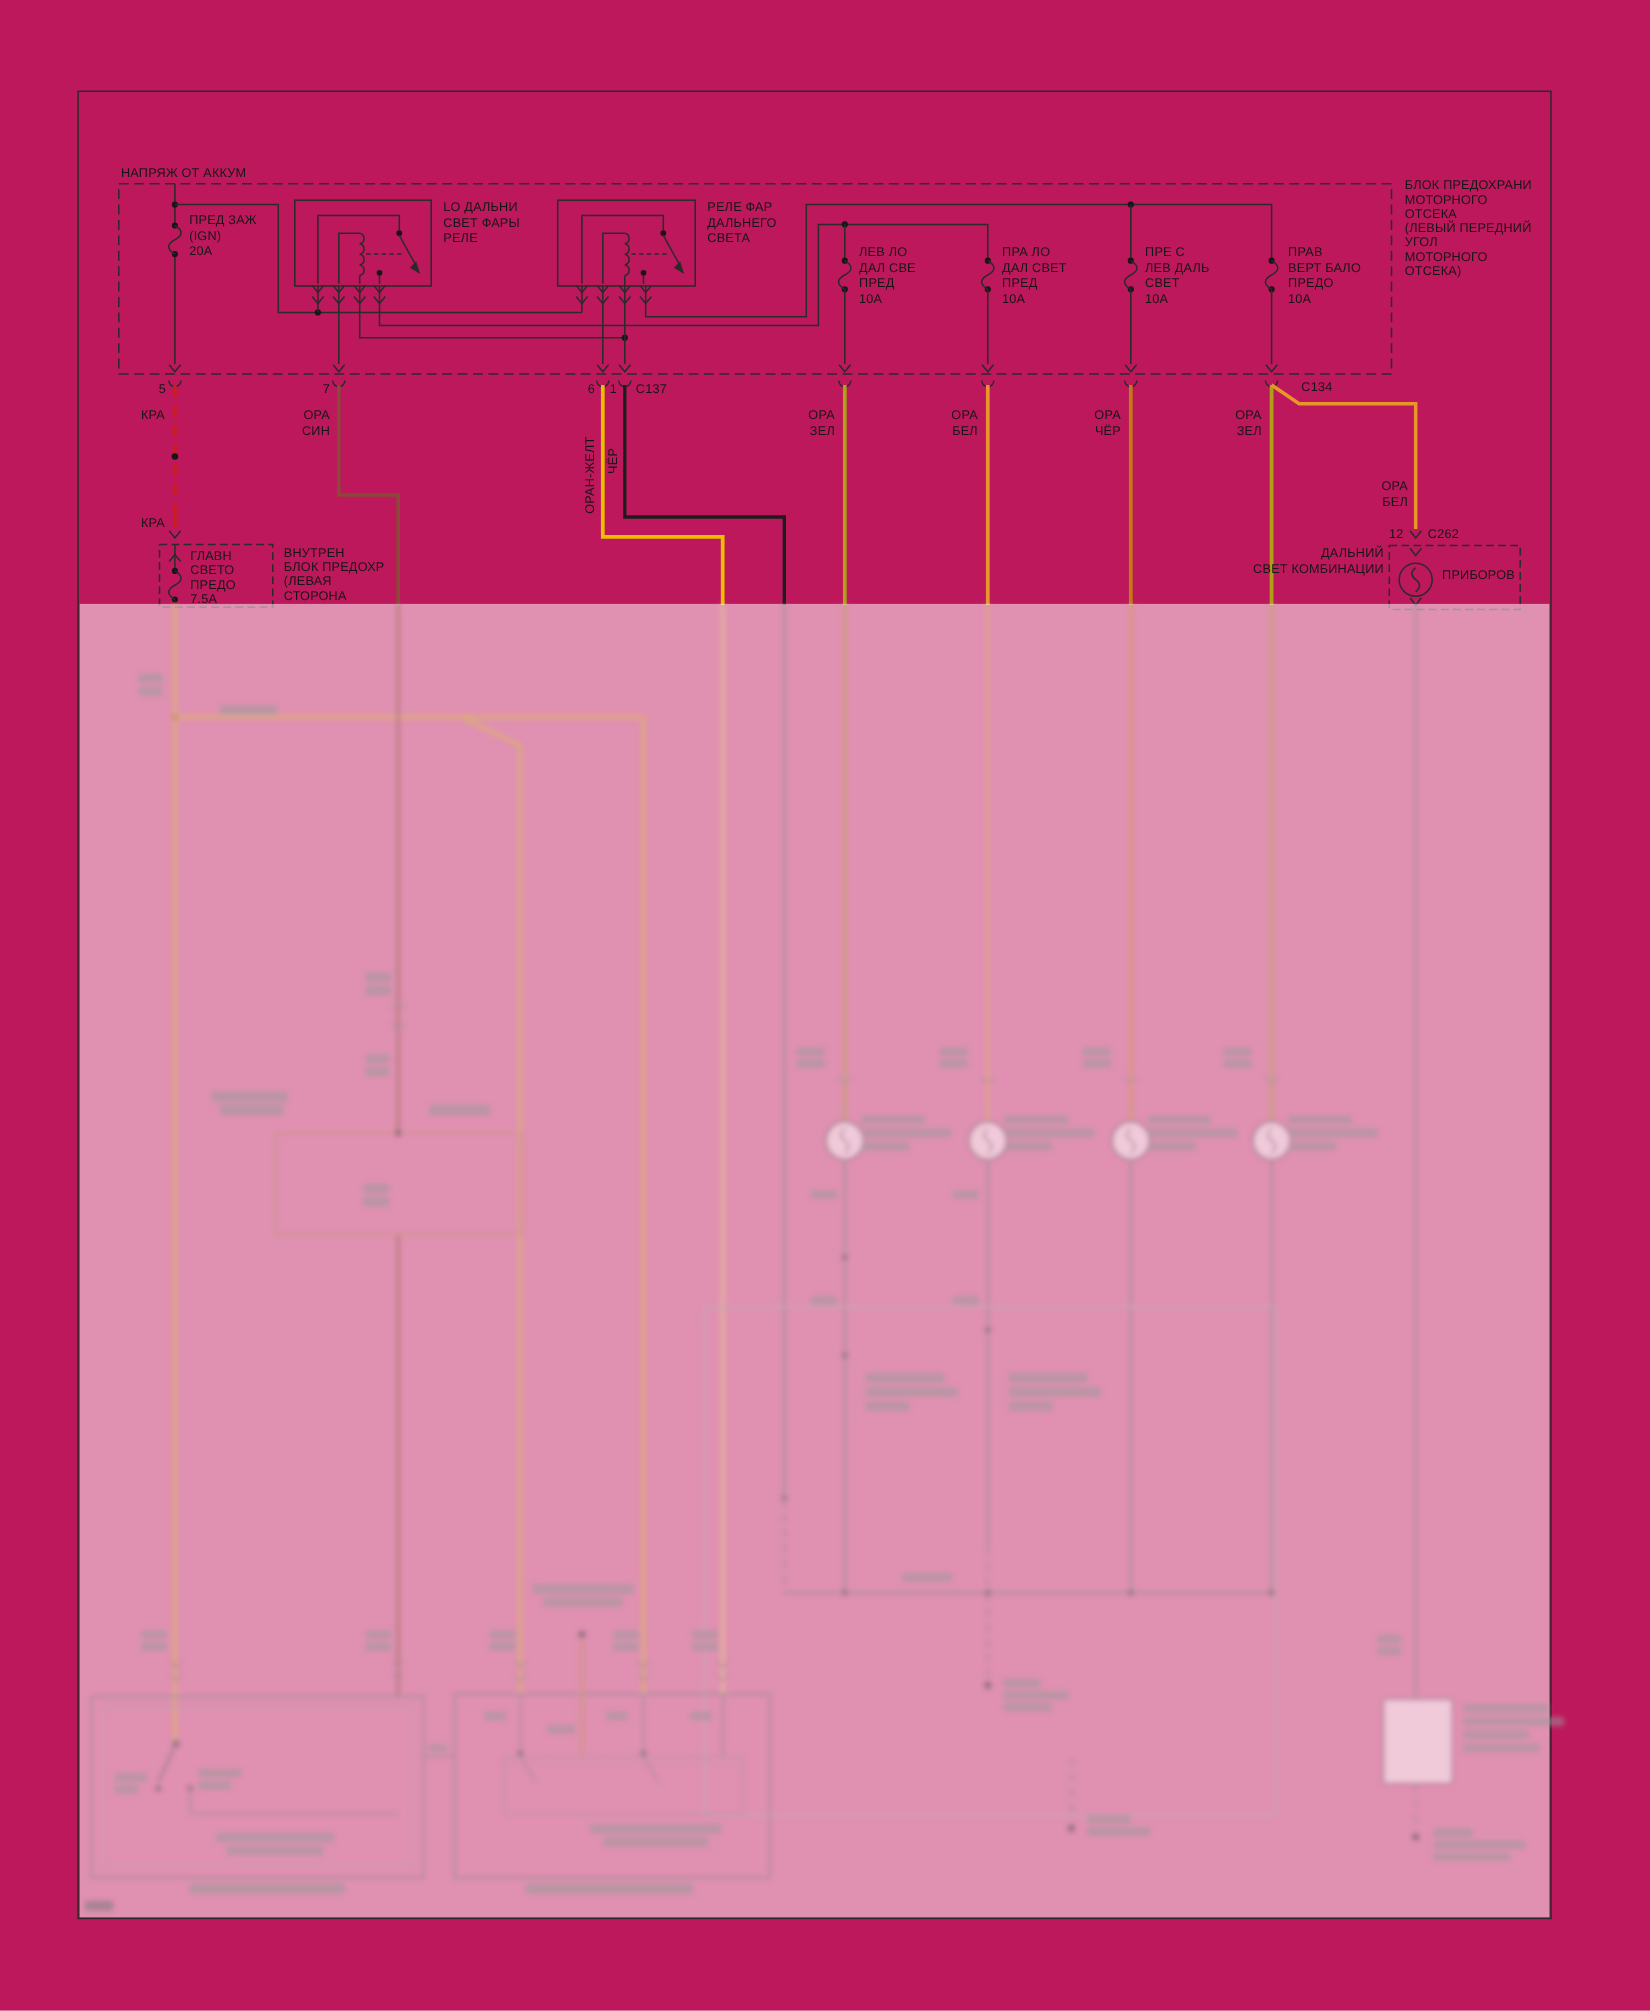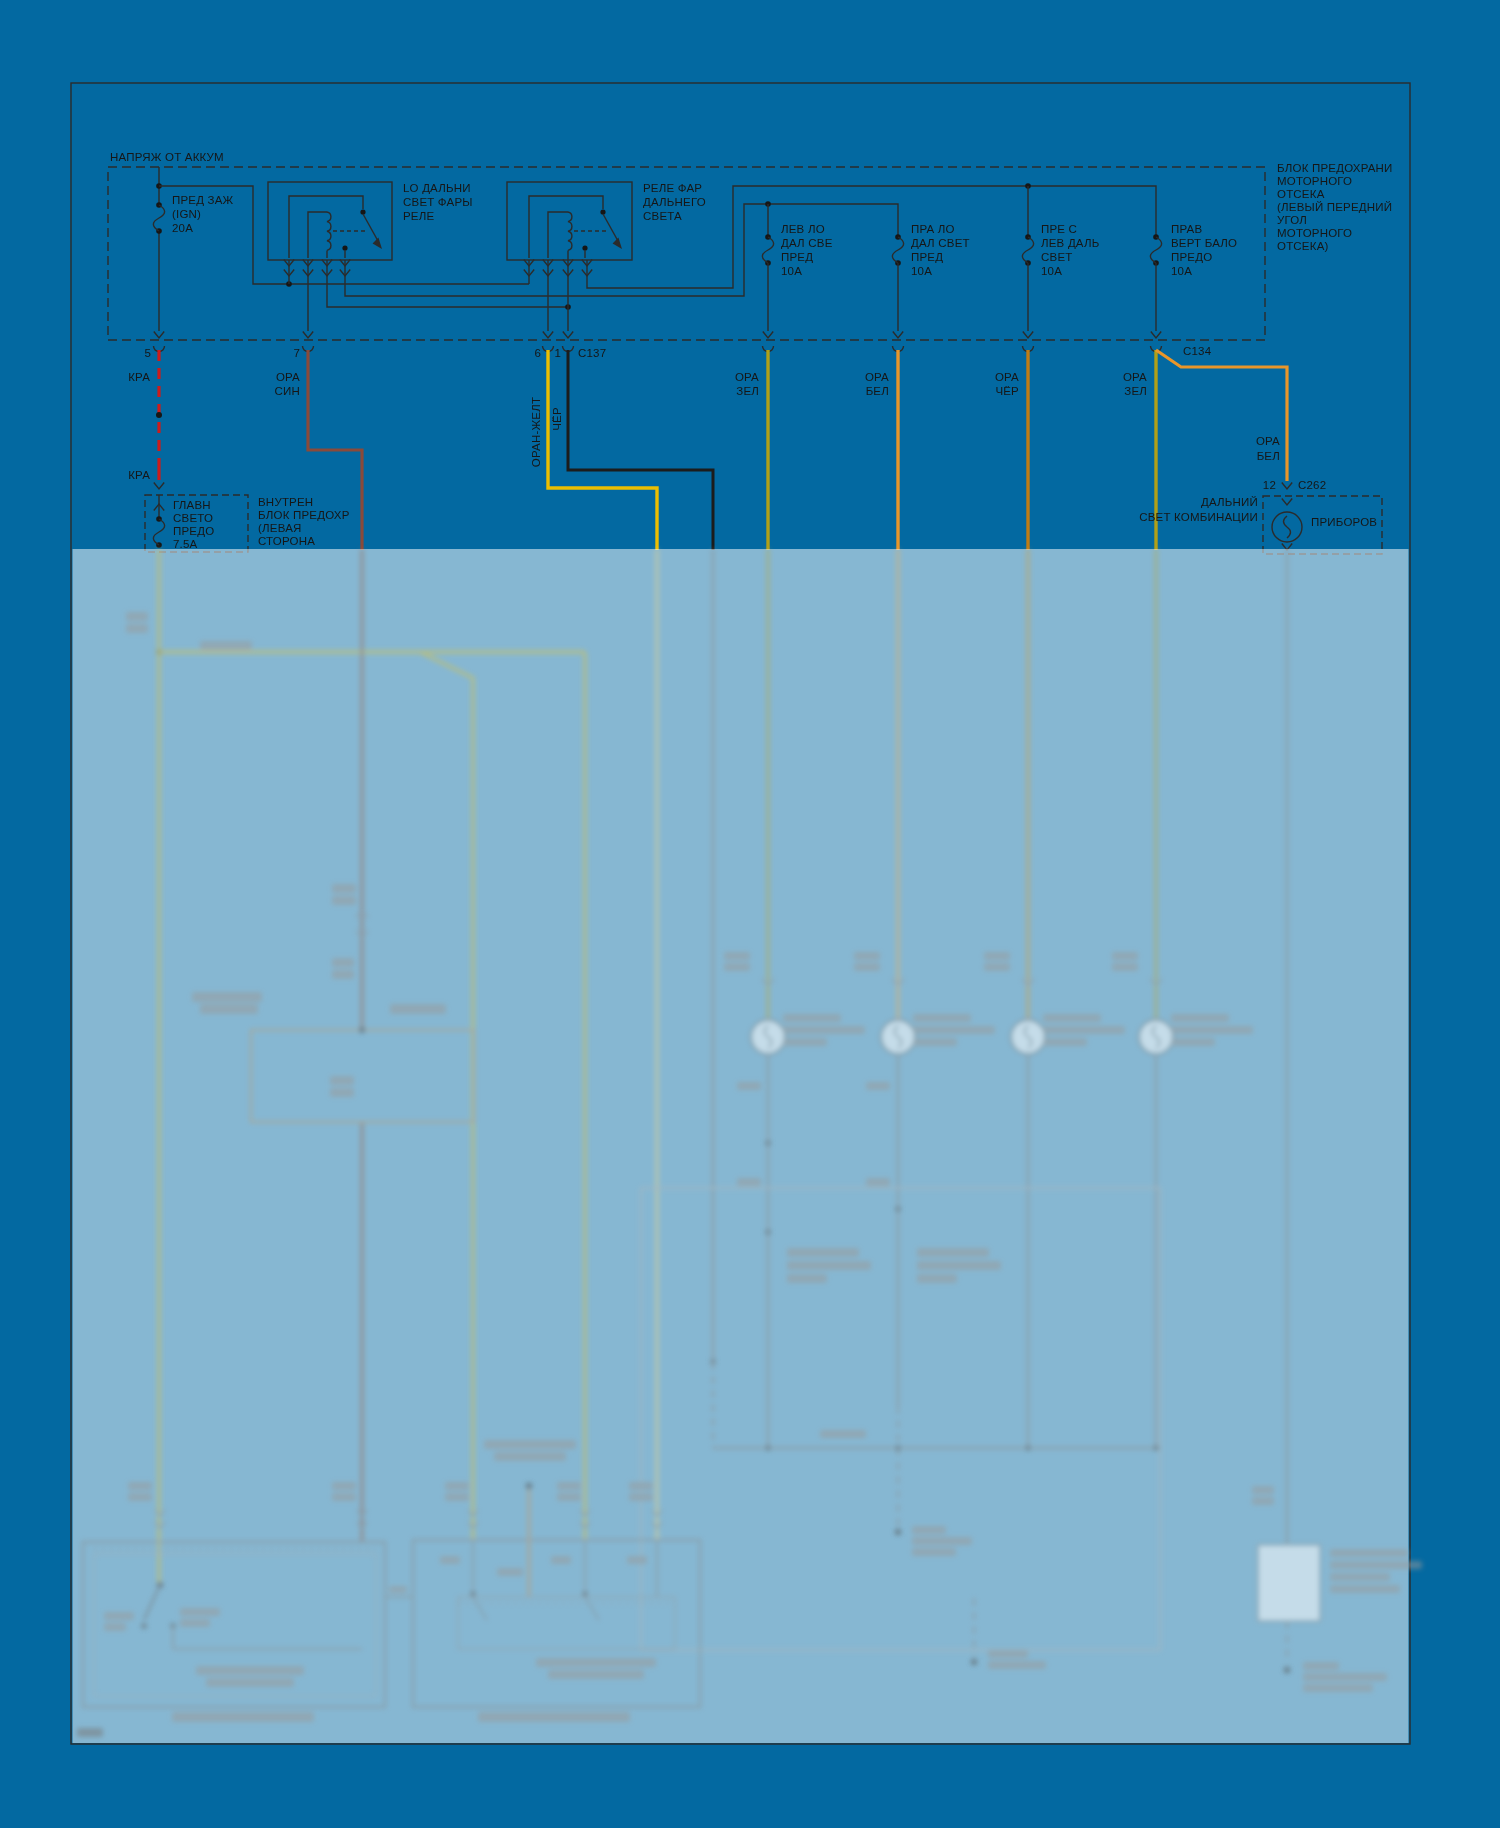--- a/index.html
+++ b/index.html
@@ -1,16 +1,16 @@
 <!DOCTYPE html>
 <html><head>
 <meta charset="utf-8">
 <style>
   html,body{margin:0;padding:0;background:#fff;}
-  #page{position:relative;width:1500px;height:1828px;background:#0369a1;overflow:hidden;
+  #page{position:relative;width:1500px;height:1828px;background:#be185d;overflow:hidden;
         font-family:"Liberation Sans",sans-serif;}
   svg{position:absolute;left:0;top:0;}
   text{font-family:"Liberation Sans",sans-serif;font-size:11.5px;fill:#161616;letter-spacing:.2px;}
   .ln{stroke:#2b2b2b;fill:none;stroke-width:1.4;}
   .sym{stroke:#2b2b2b;fill:none;stroke-width:1.4;}
   .dot{fill:#161616;stroke:none;}
   .gblob{fill:#9a9a9a;}
 </style>
 </head>
 <body>

